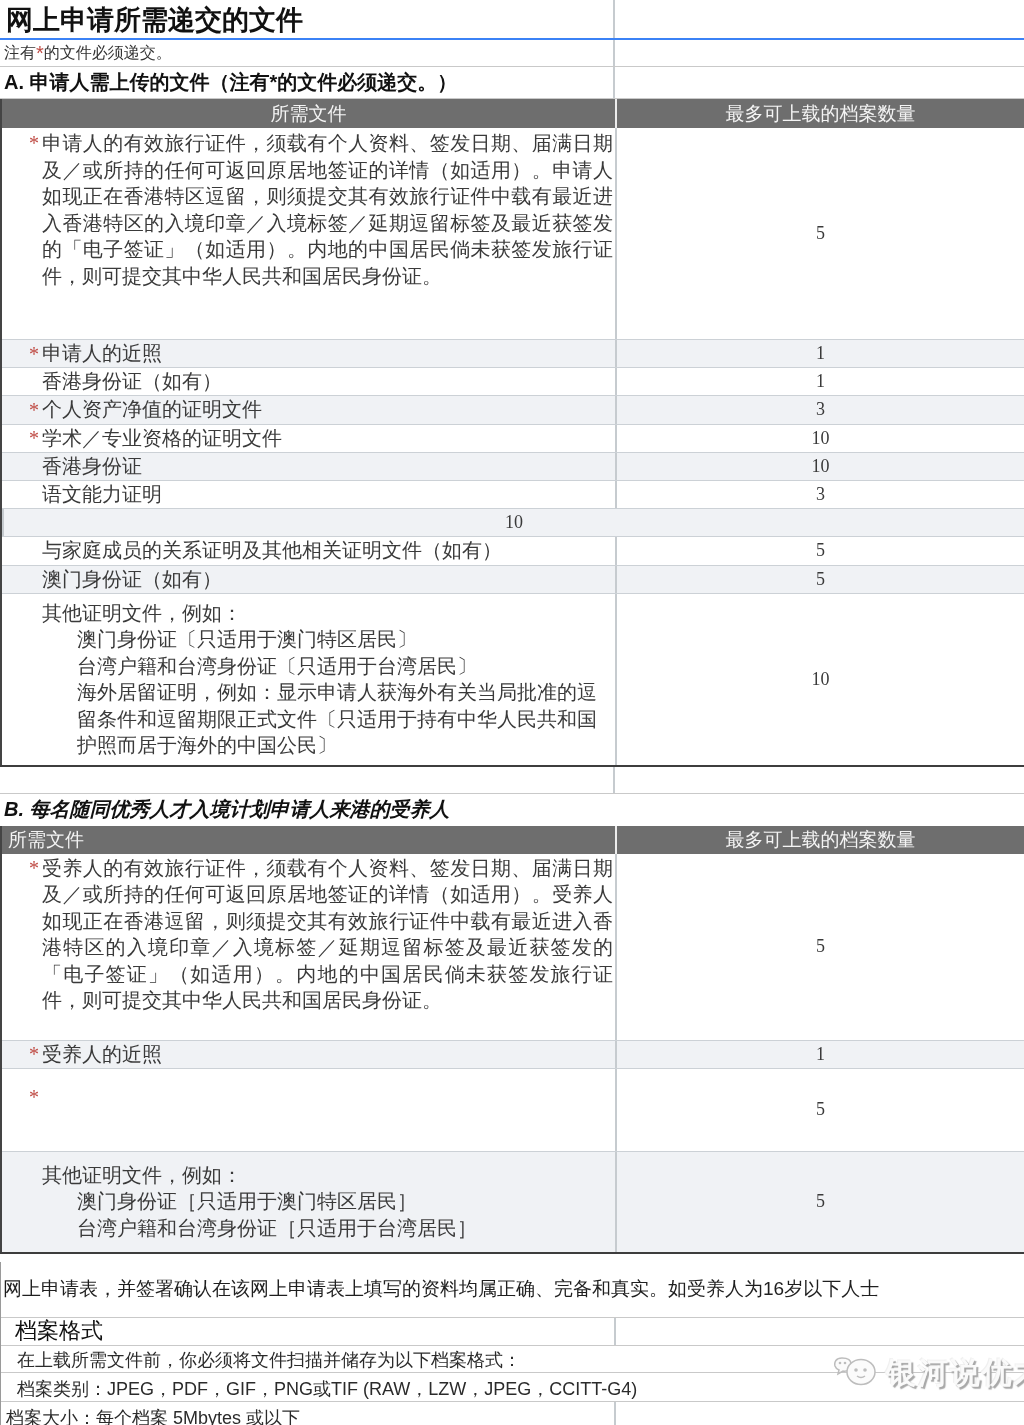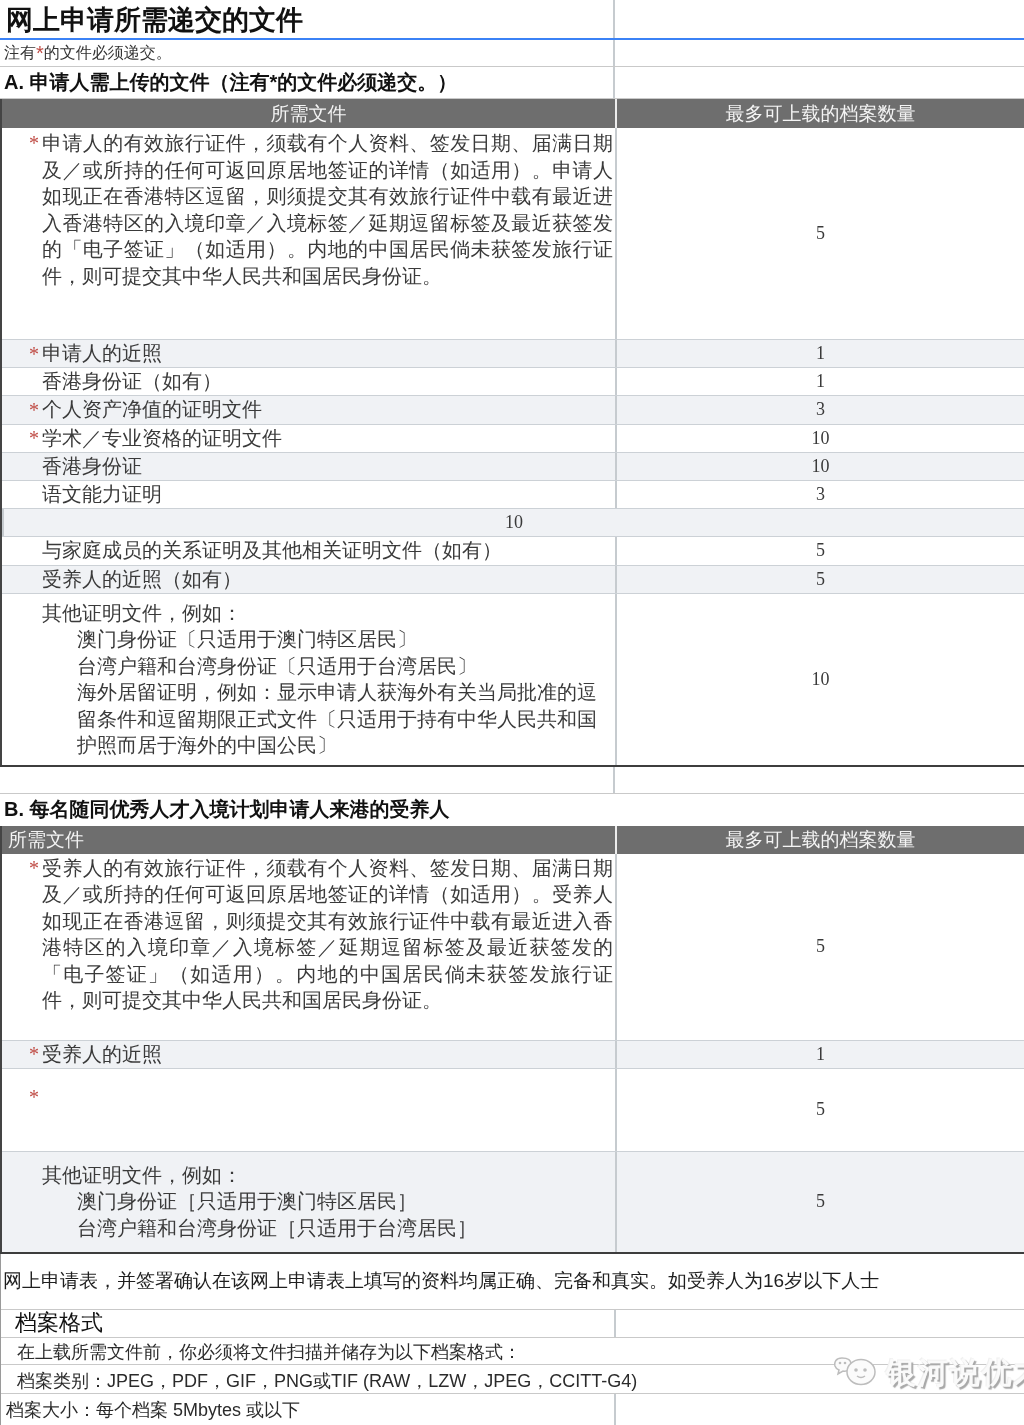--- a/index.html
+++ b/index.html
@@ -43,21 +43,21 @@
   .row-s .c1{display:flex;align-items:center;font-size:20px;}
   .alt{background:#f0f2f5;}
   .par{font-size:20px;line-height:26.5px;text-align:justify;}
   .star{color:#bf4a43;font-size:20px;}
   .star-c{position:absolute;left:27px;top:50%;transform:translateY(-50%);}
   .star-t{position:absolute;left:27px;}
   .indent{margin-left:35px;text-align:left;}
   .gap-row{height:27px;border-bottom:1px solid #c9c9c9;}
   
   .bot{border-left:1px solid #9a9a9a;}
-  .note-bottom{height:55px;border-bottom:1px solid #c9c9c9;display:flex;align-items:center;}
+  .note-bottom{height:55px;border-bottom:1px solid #c9c9c9;display:flex;align-items:center;margin-top:8px;}
   .note-bottom .txt{
     font-family:"Liberation Sans","DejaVu Sans",sans-serif;
     font-size:19px;font-weight:500;color:#1f1f1f;white-space:nowrap;overflow:hidden;padding-left:2px;
   }
   .fmt-row{font-family:"Liberation Sans","DejaVu Sans",sans-serif;color:#2b2b2b;}
   .fmt-title-row{height:28px;border-bottom:1px solid #c9c9c9;}
   .fmt-title-row .c1{display:flex;align-items:center;padding-left:14px;font-size:22px;font-weight:normal;color:#111;}
   .fmt-line{height:26px;border-bottom:1px solid #c9c9c9;display:flex;align-items:flex-end;padding-left:16px;font-size:18px;white-space:nowrap;overflow:hidden;}
   .fmt-type-row{height:28px;}
   .fmt-size-row{height:32px;border-bottom:none;}
@@ -189,21 +189,21 @@
       <span class="doc-text">与家庭成员的关系证明及其他相关证明文件（如有）</span>
     </div>
     <div class="c2">
       <span class="count">5</span>
     </div>
   </div>
 
   <div class="row t-row row-s divided lite alt">
     <div class="c1">
       <span class="star star-c"></span>
-      <span class="doc-text">受养人的近照（如有）</span>
+      <span class="doc-text">澳门身份证（如有）</span>
     </div>
     <div class="c2">
       <span class="count">5</span>
     </div>
   </div>
 </div>
 
     <div class="row t-row divided" style="height:171px;">
       <div class="c1 par" style="padding-top:6px;">
         <div>其他证明文件，例如：</div>
@@ -215,21 +215,21 @@
           <span>10</span>
         </div>
     </div>
   </div>
   <div class="darkbar"></div>
 
   <div class="row gap-row divided">
     <div class="c1"></div>
       <div class="c2"></div>
   </div>
-  <div class="row sec-title-row" style="border-bottom:none;height:32px;">
+  <div class="row sec-title-row" style="border-bottom:none;height:32px;font-style:italic;">
     <div class="c1" style="width:1024px;">
         <span class="sec-title">B. 每名随同优秀人才入境计划申请人来港的受养人</span>
       </div>
   </div>
 
   <div class="tbl">
     <div class="row hdr left-hd" style="height:28px;">
       <div class="c1">所需文件</div>
       <div class="c2">最多可上载的档案数量</div>
     </div>

